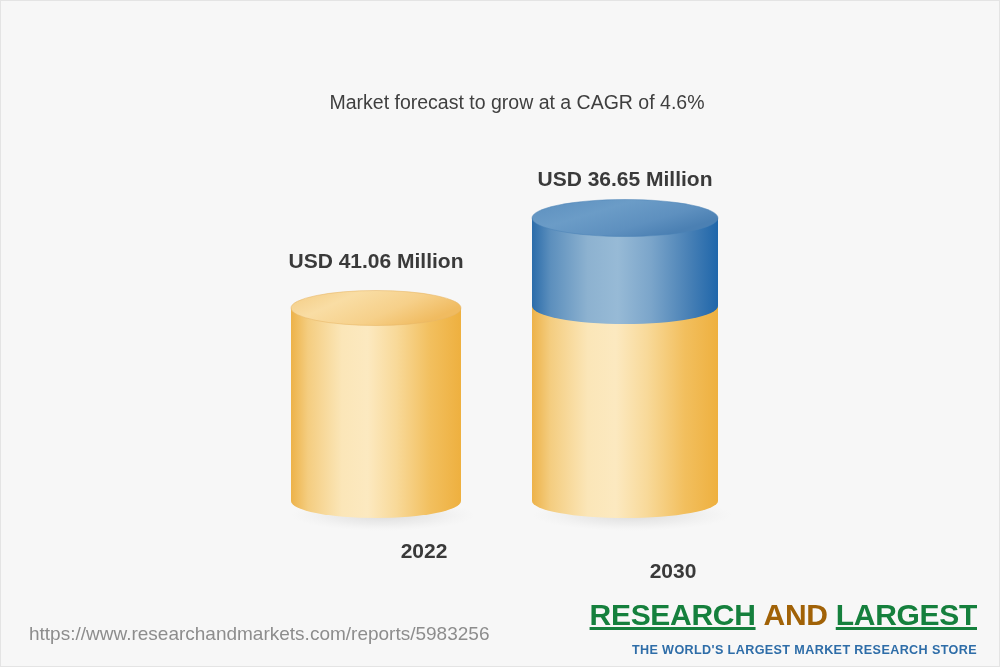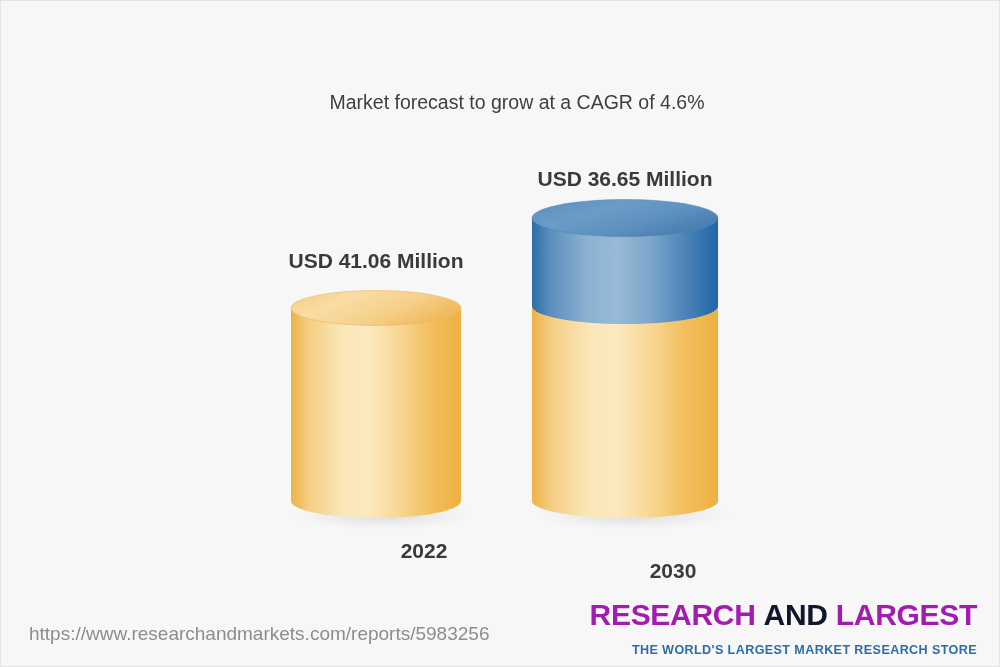--- a/index.html
+++ b/index.html
@@ -108,22 +108,22 @@
     top: 598px;
     text-align: right;
   }
   #logo-wordmark {
     font-size: 30px;
     font-weight: bold;
     letter-spacing: -0.3px;
     line-height: 1.05;
     white-space: nowrap;
   }
-  .logo-blue { color: #a21caf; }
-  .logo-gold { color: #0f172a; }
+  .logo-blue { color: #15803d; text-decoration: underline; }
+  .logo-gold { color: #a16207; }
   #logo-tagline {
     font-size: 12.6px;
     font-weight: bold;
     color: #2e6da8;
     letter-spacing: 0.38px;
     white-space: nowrap;
     margin-top: 12px;
   }
 </style>
 </head>

